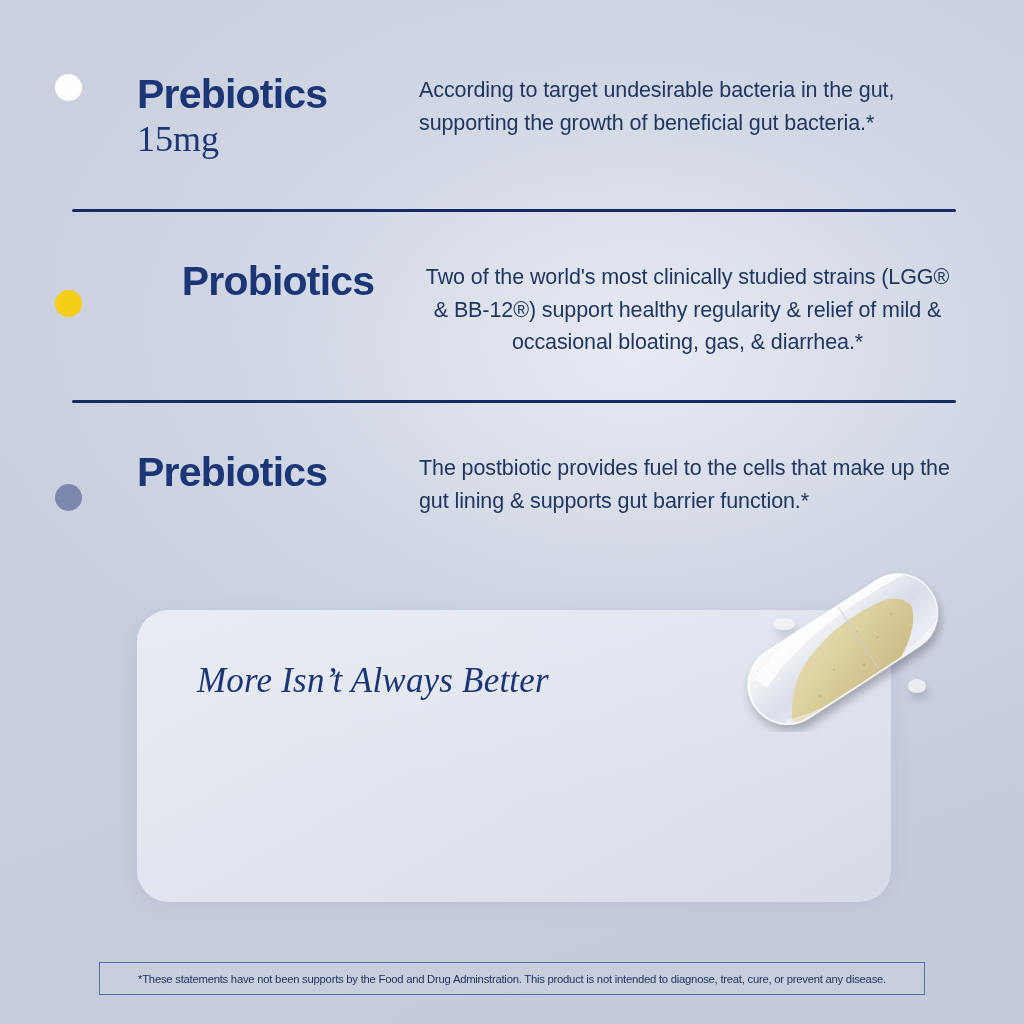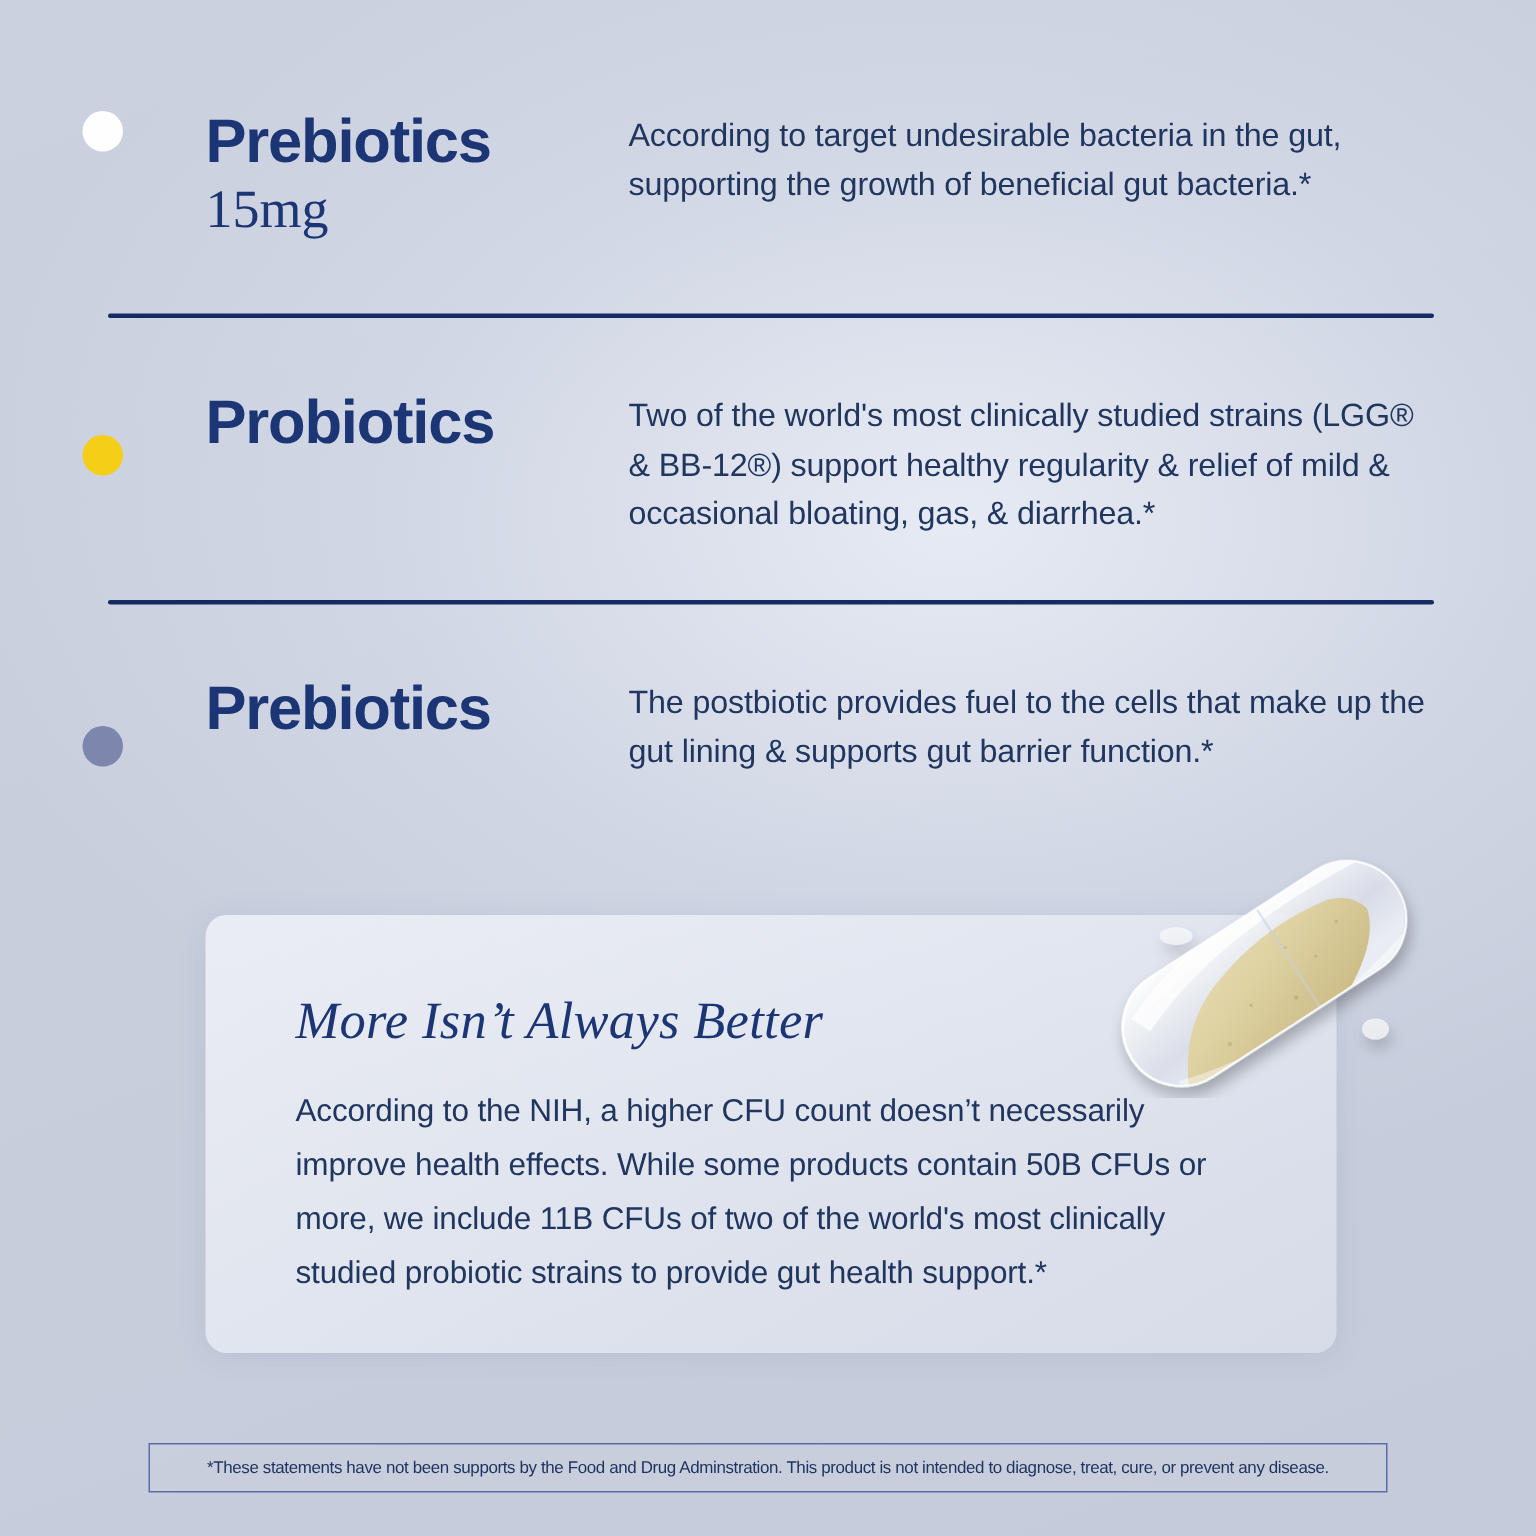--- a/index.html
+++ b/index.html
@@ -80,21 +80,21 @@
     height:3px;
     background:#162a63;
     border-radius:2px;
   }
 
   
   #card {
     position:absolute;
     left:137px; top:610px;
     width:754px; height:292px;
-    border-radius:14px;
+    border-radius:32px;
     background:linear-gradient(150deg, rgba(243,245,250,0.78) 0%, rgba(234,238,246,0.66) 55%, rgba(226,231,242,0.58) 100%);
     box-shadow:0 2px 18px rgba(120,132,165,0.16);
   }
   #card-inner {
     padding:52px 60px 0 60px;
   }
   .card-title {
     font-family:"Liberation Serif", serif;
     font-style:italic;
     font-size:35px;
@@ -152,21 +152,21 @@
       <div class="ing-name">Prebiotics</div>
       <div class="ing-dose">15mg</div>
     </div>
     <div class="desc-cell">
       <div class="ing-desc">According to target undesirable bacteria in the gut, supporting the growth of beneficial gut bacteria.*</div>
     </div>
   </div>
 
   <div class="divider" style="top:209px;"></div>
 
-  <div class="row" style="top:261px;">
+  <div class="row" style="top:261px;text-align:center;">
     <div class="dot-cell" style="padding-top:29px;">
       <div class="dot yellow"></div>
     </div>
     <div class="name-cell">
       <div class="ing-name">Probiotics</div>
     </div>
     <div class="desc-cell" style="padding-right:68px;">
       <div class="ing-desc">Two of the world's most clinically studied strains (LGG® &amp; BB-12®) support healthy regularity &amp; relief of mild &amp; occasional bloating, gas, &amp; diarrhea.*</div>
     </div>
   </div>
@@ -181,21 +181,20 @@
       <div class="ing-name">Prebiotics</div>
     </div>
     <div class="desc-cell" style="padding-right:72px;">
       <div class="ing-desc">The postbiotic provides fuel to the cells that make up the gut lining &amp; supports gut barrier function.*</div>
     </div>
   </div>
 
   <div id="card">
     <div id="card-inner">
       <div class="card-title">More Isn’t Always Better</div>
-      <div class="card-body">According to the NIH, a higher CFU count doesn’t necessarily improve health effects. While some products contain 50B CFUs or more, we include 11B CFUs of two of the world's most clinically studied probiotic strains to provide gut health support.*</div>
     </div>
   </div>
 
   <svg id="capsule" viewBox="0 0 262 166">
     <defs>
       <linearGradient id="shellGrad" x1="0" y1="0" x2="0.35" y2="1">
         <stop offset="0%" stop-color="#ffffff" stop-opacity="0.97"></stop>
         <stop offset="32%" stop-color="#f2f4f8" stop-opacity="0.86"></stop>
         <stop offset="66%" stop-color="#dfe3ee" stop-opacity="0.80"></stop>
         <stop offset="100%" stop-color="#eef1f7" stop-opacity="0.92"></stop>

